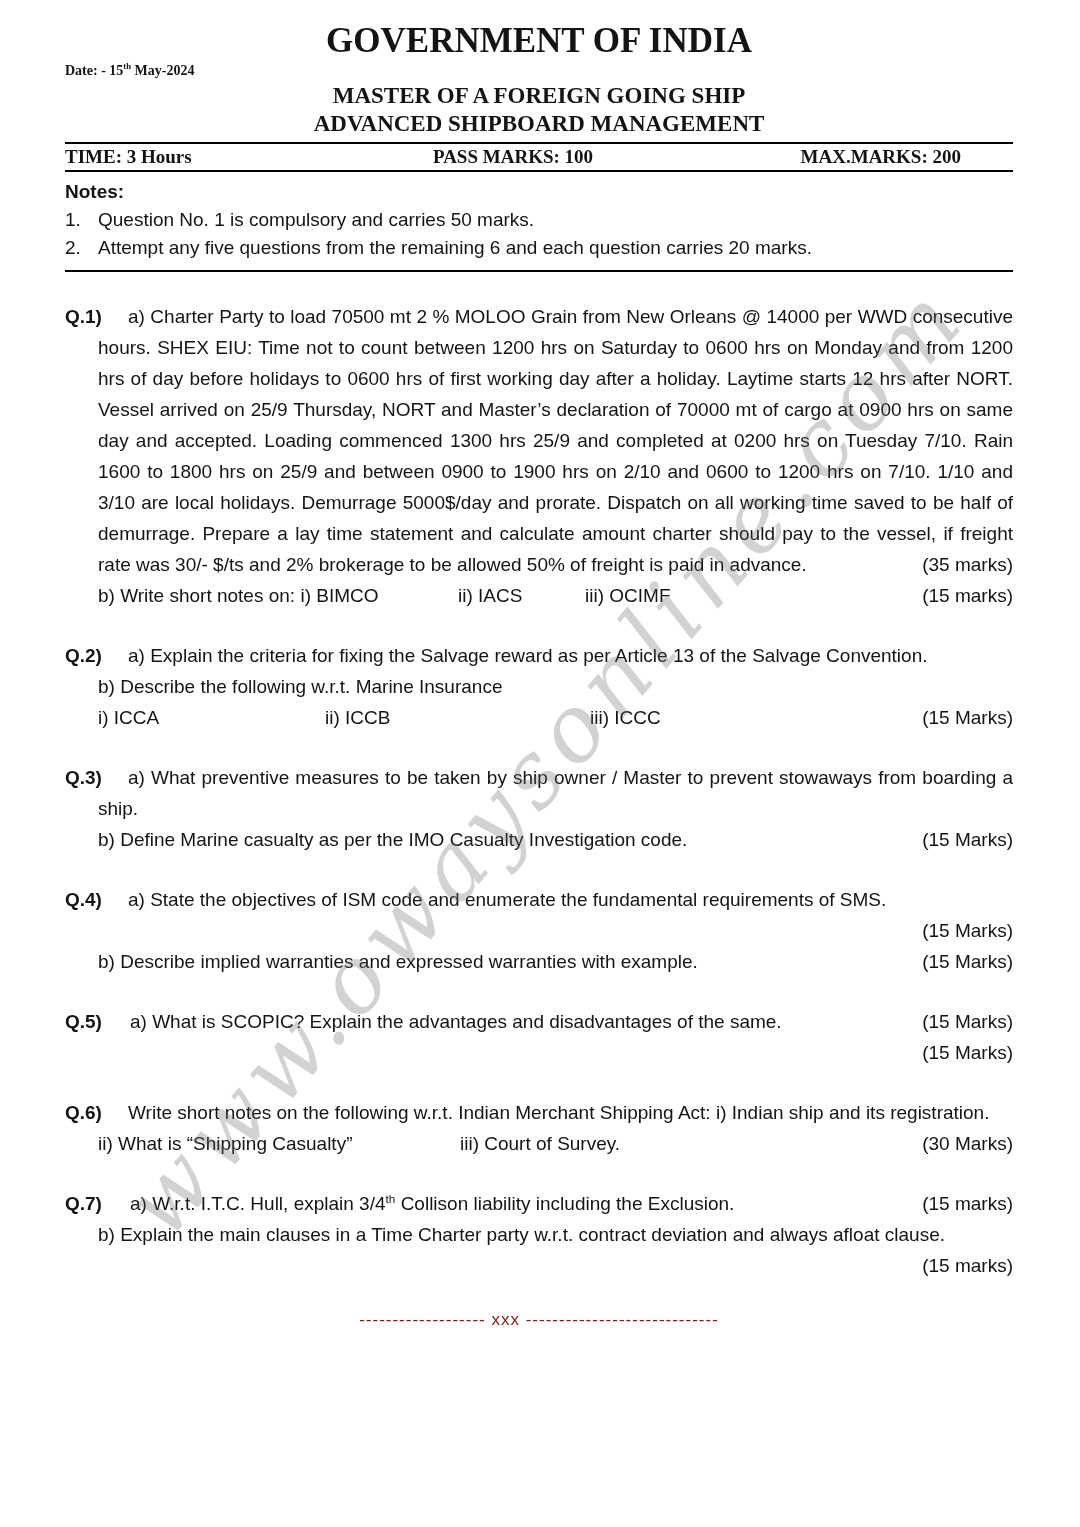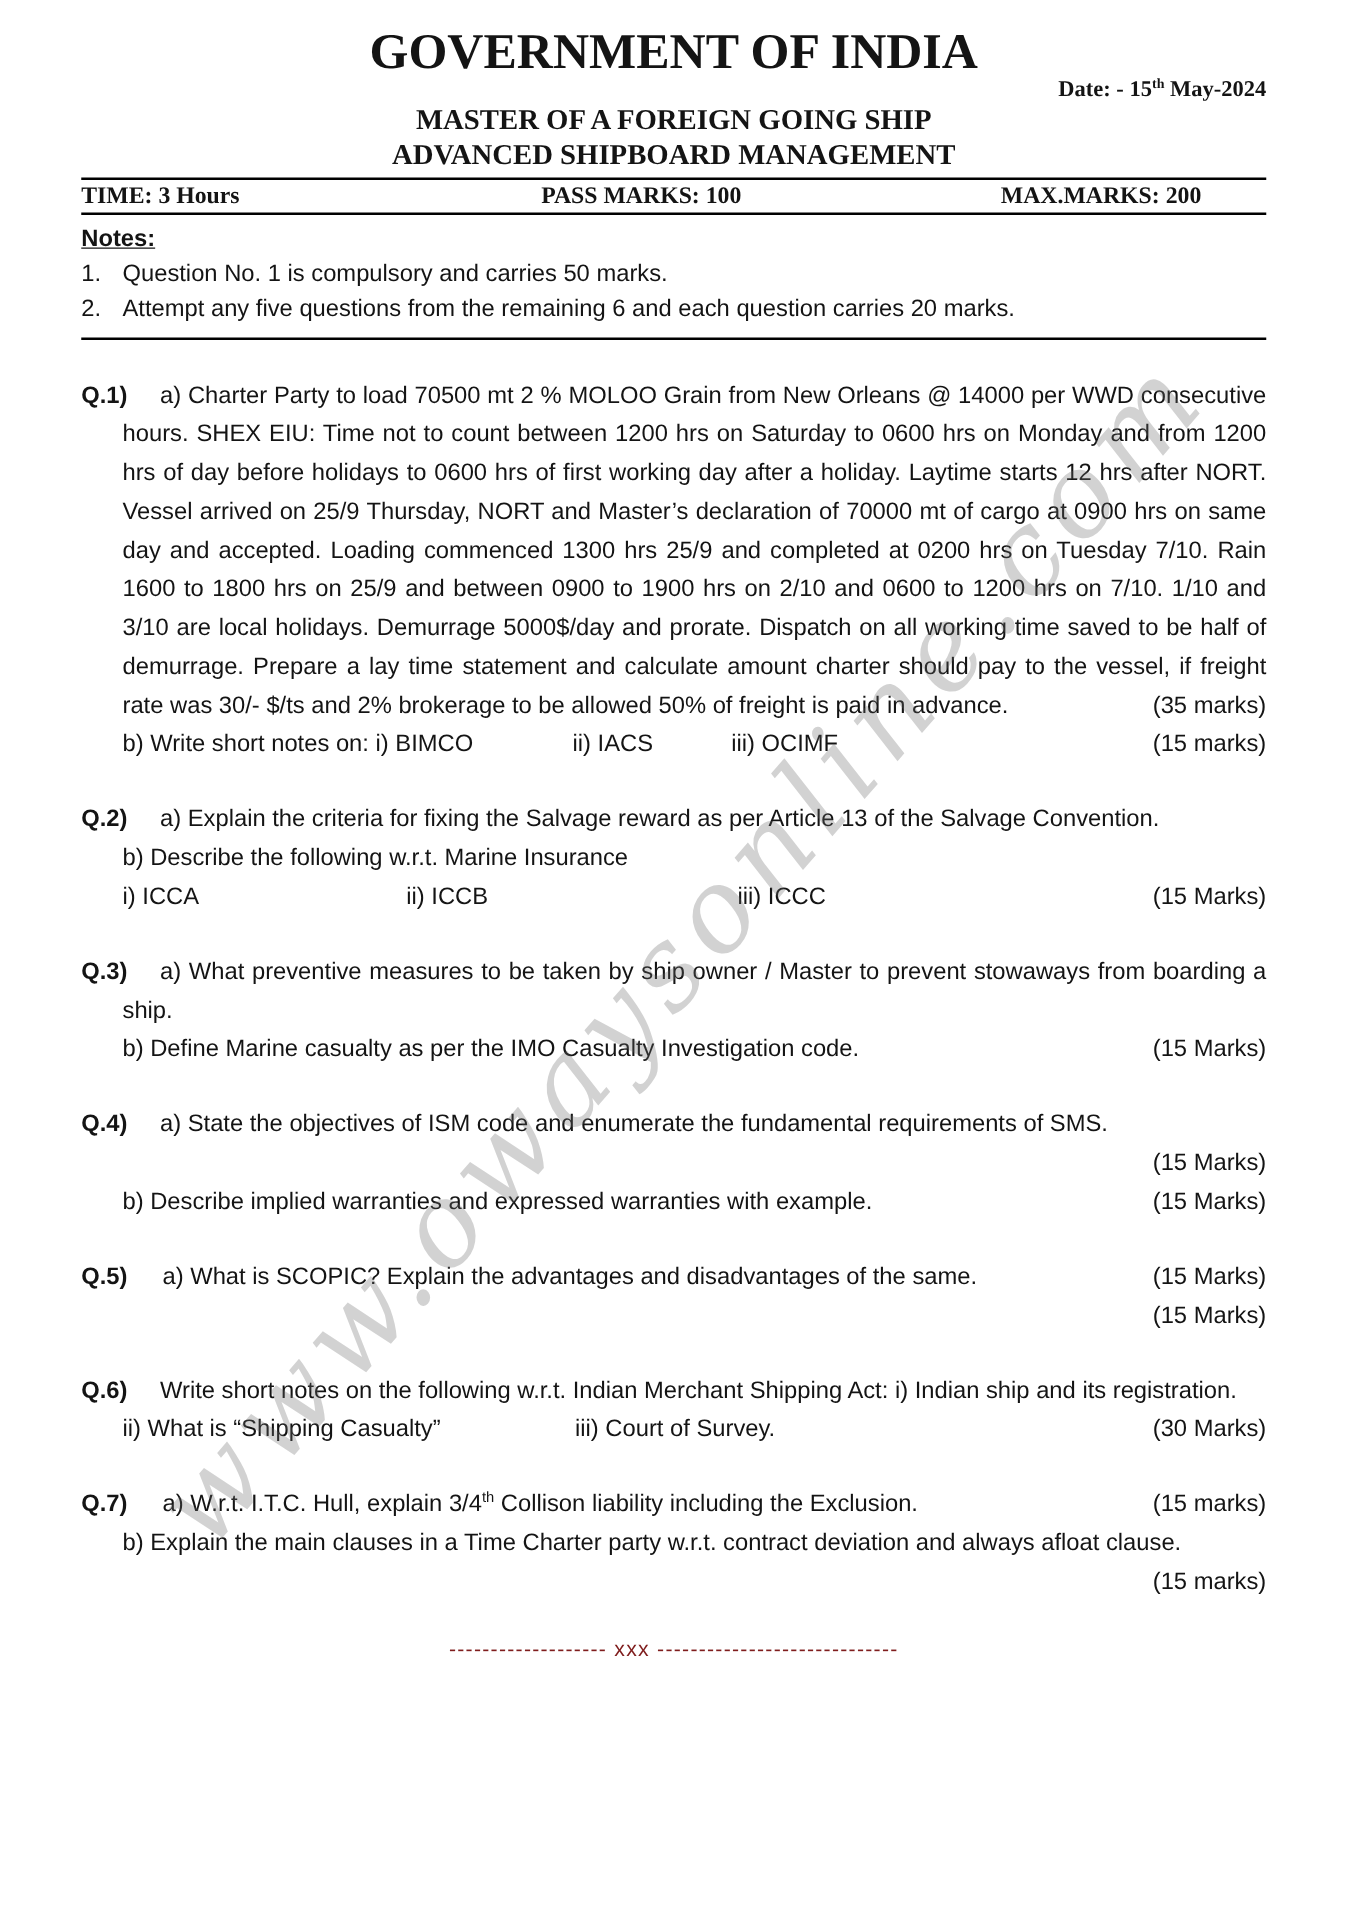--- a/index.html
+++ b/index.html
@@ -30,28 +30,27 @@
     color: rgba(105,105,105,0.30);
     white-space: nowrap;
     pointer-events: none;
     z-index: 5;
   }
   
   .title {
     text-align: center;
     font-family: "Liberation Serif", serif;
     font-weight: bold;
-    font-size: 40px;
+    font-size: 35px;
     line-height: 34px;
   }
   .date-line {
-    text-align: right;
-    font-family: "Liberation Serif", serif;
-    font-weight: bold;
-    font-size: 18px;
+    font-family: "Liberation Serif", serif;
+    font-weight: bold;
+    font-size: 14px;
     line-height: 22px;
     margin-top: 2px;
   }
   .subtitle {
     text-align: center;
     font-family: "Liberation Serif", serif;
     font-weight: bold;
     font-size: 23px;
     line-height: 28px;
   }
@@ -63,21 +62,21 @@
     font-weight: bold;
     font-size: 19px;
     line-height: 24px;
     padding: 1px 0 1px 0;
   }
   .meta-left  { flex: 1; text-align: left; }
   .meta-center{ flex: 1; text-align: center; }
   .meta-right { flex: 1; text-align: right; padding-right: 52px; }
   
   .notes { padding: 6px 0 8px 0; }
-  .notes-label { font-weight: bold; text-decoration: underline; line-height: 28px; }
+  .notes-label { font-weight: bold; line-height: 28px; }
   .note-item { display: flex; line-height: 28px; }
   .note-num { width: 33px; flex: 0 0 auto; }
   
   .questions { padding-top: 29px; }
   .q {
     position: relative;
     padding-left: 33px;
     margin-bottom: 29px;
     line-height: 31px;
   }

